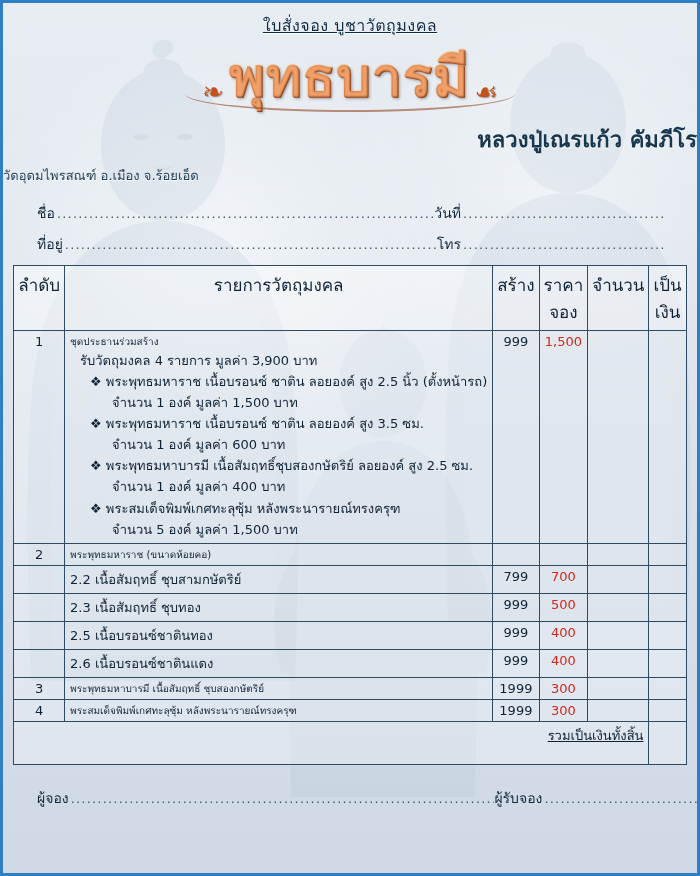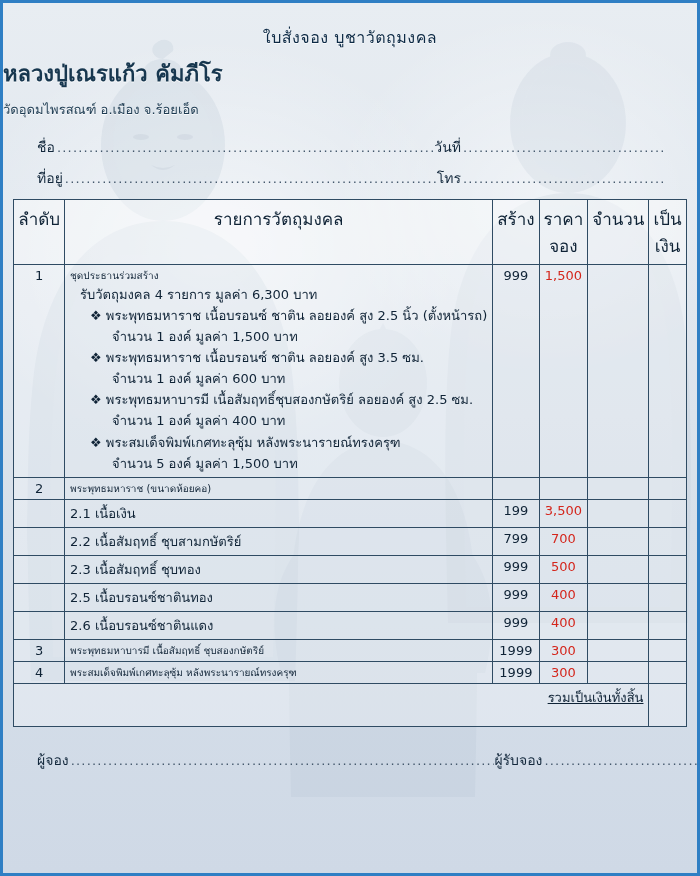--- a/index.html
+++ b/index.html
@@ -40,23 +40,24 @@
     z-index: 5;
     padding: 0;
   }
 
   
   .hdr-line1 {
     text-align: center;
     font-family: "DejaVu Sans", sans-serif;
     font-size: 16px;
     color: #0d2a45;
-    padding-top: 22px;
+    padding-top: 10px;
     letter-spacing: .5px;
     text-shadow: 0 1px 0 rgba(255,255,255,.8);
+    text-decoration: underline;
   }
   .logo-wrap {
     position: relative;
     text-align: center;
     margin-top: 4px;
     height: 74px;
   }
   .logo-text {
     font-family: "DejaVu Sans", sans-serif;
     font-size: 54px;
@@ -83,21 +84,21 @@
     position: absolute;
     left: 50%;
     bottom: 4px;
     transform: translateX(-50%);
     width: 330px;
     height: 16px;
     border-bottom: 2px solid rgba(140,60,20,.55);
     border-radius: 0 0 50% 50%/0 0 100% 100%;
   }
   .hdr-line2 {
-    text-align: left;
+    text-align: right;
     font-size: 22px;
     color: #17374f;
     margin-top: 6px;
     font-weight: bold;
     text-shadow: 0 1px 0 rgba(255,255,255,.85);
   }
   .hdr-line3 {
     text-align: left;
     font-size: 13px;
     color: #1d3b52;
@@ -239,20 +240,26 @@
         <path d="M42 250 c-22 30 -26 70 -14 120 l34 0 c-12 -50 -10 -90 -20 -120z"></path>
         <path d="M218 250 c22 30 26 70 14 120 l-34 0 c12 -50 10 -90 20 -120z"></path>
       </g>
     </svg>
   </div>
 
   <div class="content">
 
     <div class="hdr-line1">ใบสั่งจอง บูชาวัตถุมงคล</div>
 
+    <div class="logo-wrap">
+      <span class="logo-orn">❧</span>
+      <span class="logo-text">พุทธบารมี</span>
+      <span class="logo-orn">☙</span>
+      <div class="logo-swoosh"></div>
+    </div>
 
     <div class="hdr-line2">หลวงปู่เณรแก้ว คัมภีโร</div>
     <div class="hdr-line3">วัดอุดมไพรสณฑ์ อ.เมือง จ.ร้อยเอ็ด</div>
 
     <div class="form-rows">
       <div class="frow">
         <span class="flabel">ชื่อ</span>
         <span class="fdots">................................................................................................................................</span>
         <span class="flabel">วันที่</span>
         <span class="fdots fdots-fixed">................................................................................................................................</span>
@@ -275,21 +282,21 @@
           <th class="c-qty">จำนวน</th>
           <th class="c-total">เป็นเงิน</th>
         </tr>
       </thead>
       <tbody>
 
         <tr>
           <td class="c-no">1</td>
           <td class="c-desc cell-lines">
             <div class="grp-title">ชุดประธานร่วมสร้าง</div>
-            <div class="sub-note">รับวัตถุมงคล 4 รายการ มูลค่า 6,300 บาท</div>
+            <div class="sub-note">รับวัตถุมงคล 4 รายการ มูลค่า 3,900 บาท</div>
             <div class="bullet-line">❖  พระพุทธมหาราช เนื้อบรอนซ์ ชาติน ลอยองค์ สูง 2.5 นิ้ว (ตั้งหน้ารถ)</div>
             <div class="amt-line">จำนวน 1 องค์ มูลค่า 1,500 บาท</div>
             <div class="bullet-line">❖  พระพุทธมหาราช เนื้อบรอนซ์ ชาติน ลอยองค์ สูง 3.5 ซม.</div>
             <div class="amt-line">จำนวน 1 องค์ มูลค่า 600 บาท</div>
             <div class="bullet-line">❖  พระพุทธมหาบารมี เนื้อสัมฤทธิ์ชุบสองกษัตริย์ ลอยองค์ สูง 2.5 ซม.</div>
             <div class="amt-line">จำนวน 1 องค์ มูลค่า 400 บาท</div>
             <div class="bullet-line">❖  พระสมเด็จพิมพ์เกศทะลุซุ้ม หลังพระนารายณ์ทรงครุฑ</div>
             <div class="amt-line">จำนวน 5 องค์ มูลค่า 1,500 บาท</div>
           </td>
           <td class="c-made made">999</td>
@@ -302,28 +309,20 @@
           <td class="c-no">2</td>
           <td class="c-desc grp-title">พระพุทธมหาราช (ขนาดห้อยคอ)</td>
           <td class="c-made made"></td>
           <td class="c-price price"></td>
           <td class="c-qty"></td>
           <td class="c-total"></td>
         </tr>
 
         <tr>
           <td class="c-no"></td>
-          <td class="c-desc sub">2.1 เนื้อเงิน</td>
-          <td class="c-made made">199</td>
-          <td class="c-price price">3,500</td>
-          <td class="c-qty"></td>
-          <td class="c-total"></td>
-        </tr>
-        <tr>
-          <td class="c-no"></td>
           <td class="c-desc sub">2.2 เนื้อสัมฤทธิ์ ชุบสามกษัตริย์</td>
           <td class="c-made made">799</td>
           <td class="c-price price">700</td>
           <td class="c-qty"></td>
           <td class="c-total"></td>
         </tr>
         <tr>
           <td class="c-no"></td>
           <td class="c-desc sub">2.3 เนื้อสัมฤทธิ์ ชุบทอง</td>
           <td class="c-made made">999</td>

